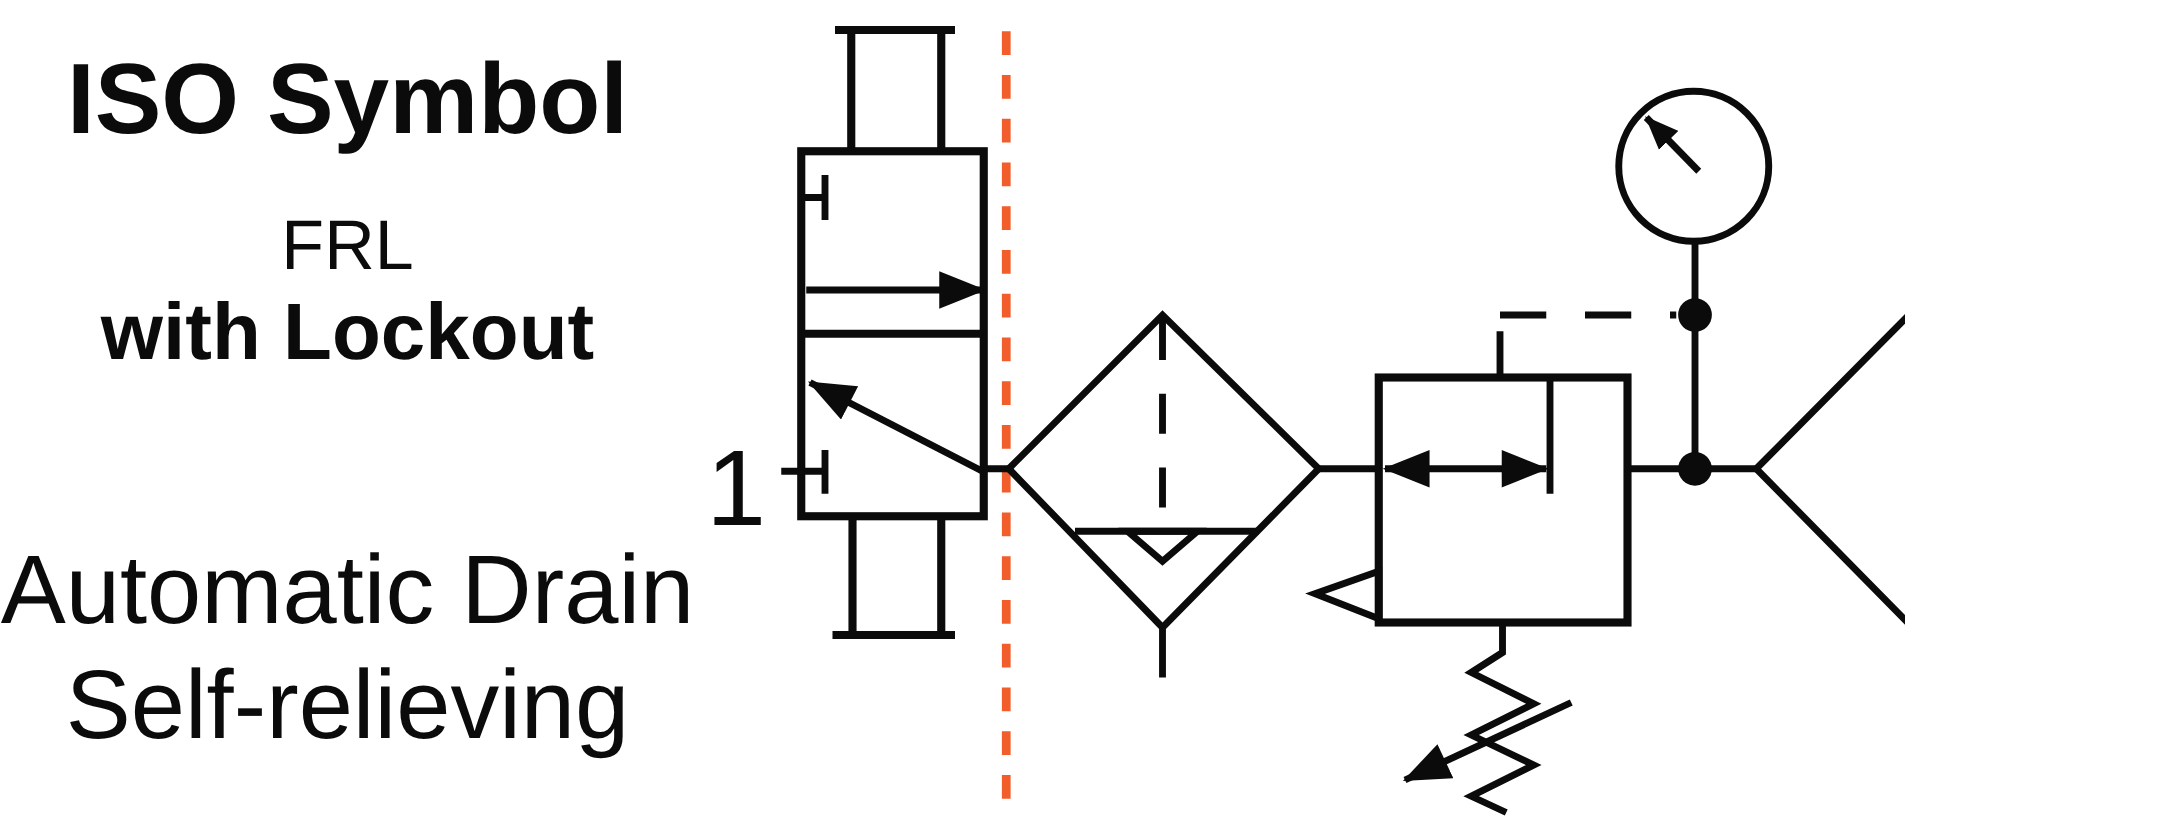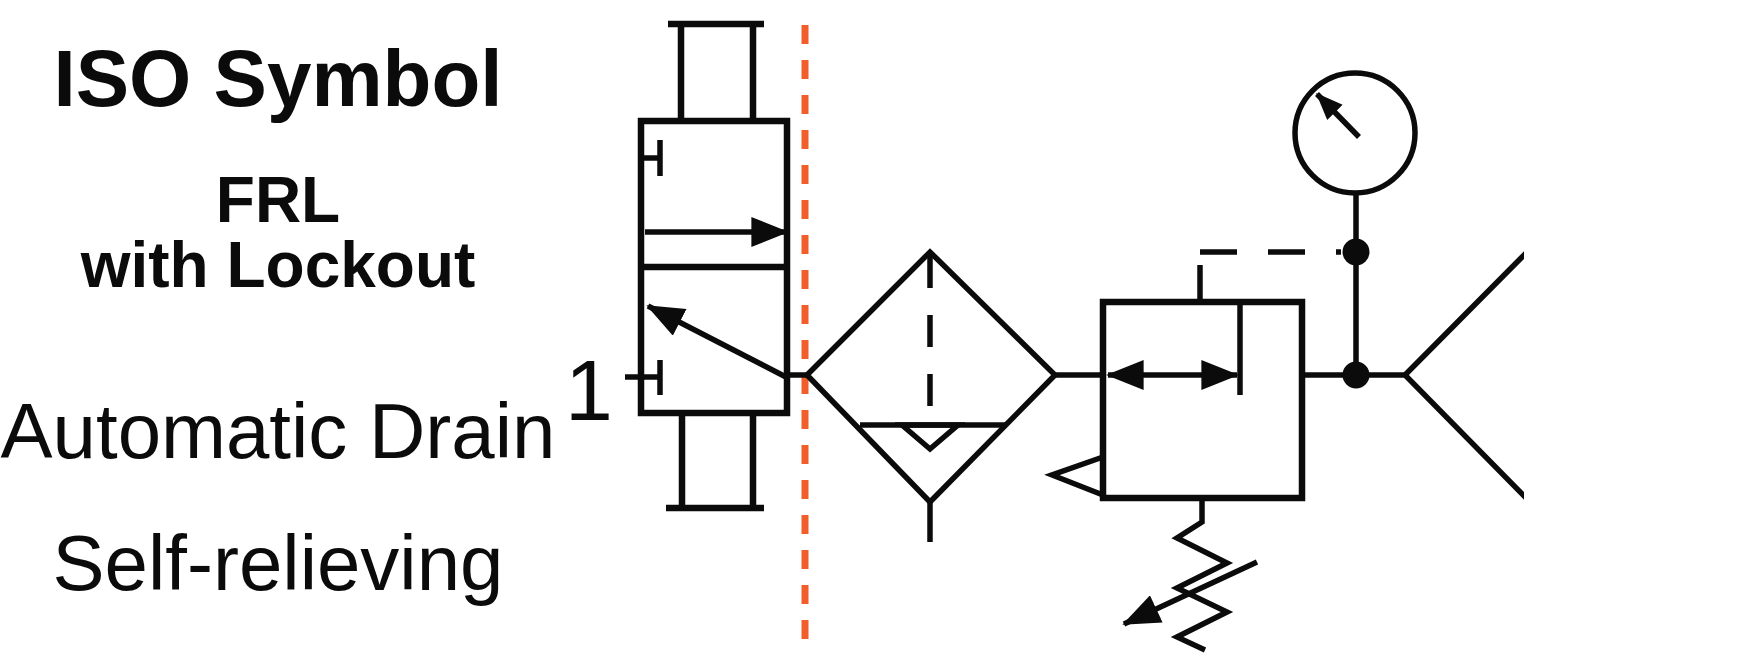--- a/index.html
+++ b/index.html
@@ -9,23 +9,23 @@
     background:var(--background,#ffffff);
     font-family:"Liberation Sans","DejaVu Sans",sans-serif;
     color:var(--line,#0b0b0b);
     overflow:hidden;
   }
   .cap-line {
     position:absolute; left:0; width:556px;
     text-align:center; line-height:1; white-space:nowrap;
   }
   .cap-title { font-size:80px; font-weight:bold; top:39px; }
-  .cap-sub1  { font-size:64px; font-weight:bold; top:168px; }
+  .cap-sub1  { font-size:56px; font-weight:normal; top:168px; }
   .cap-sub2  { font-size:64px; font-weight:bold; top:233px; }
-  .cap-note1 { font-size:78px; font-weight:normal; top:392px; }
+  .cap-note1 { font-size:78px; font-weight:normal; top:432px; }
   .cap-note2 { font-size:78px; font-weight:normal; top:524px; }
 
   svg.schematic { position:absolute; left:0; top:0; }
   .ln   { stroke:var(--line,#0b0b0b); stroke-width:5.5; fill:none; stroke-linecap:butt; }
   .thick{ stroke-width:6.5; }
   .dash-black  { stroke-dasharray:32 27; }
   .dash-pilot  { stroke-dasharray:37 31; }
   .dash-accent { stroke:var(--accent,#f15e2c); stroke-width:7; stroke-dasharray:19 16; fill:none; }
   .solidfill { fill:var(--line,#0b0b0b); stroke:none; }
   .openfill  { fill:none; }

